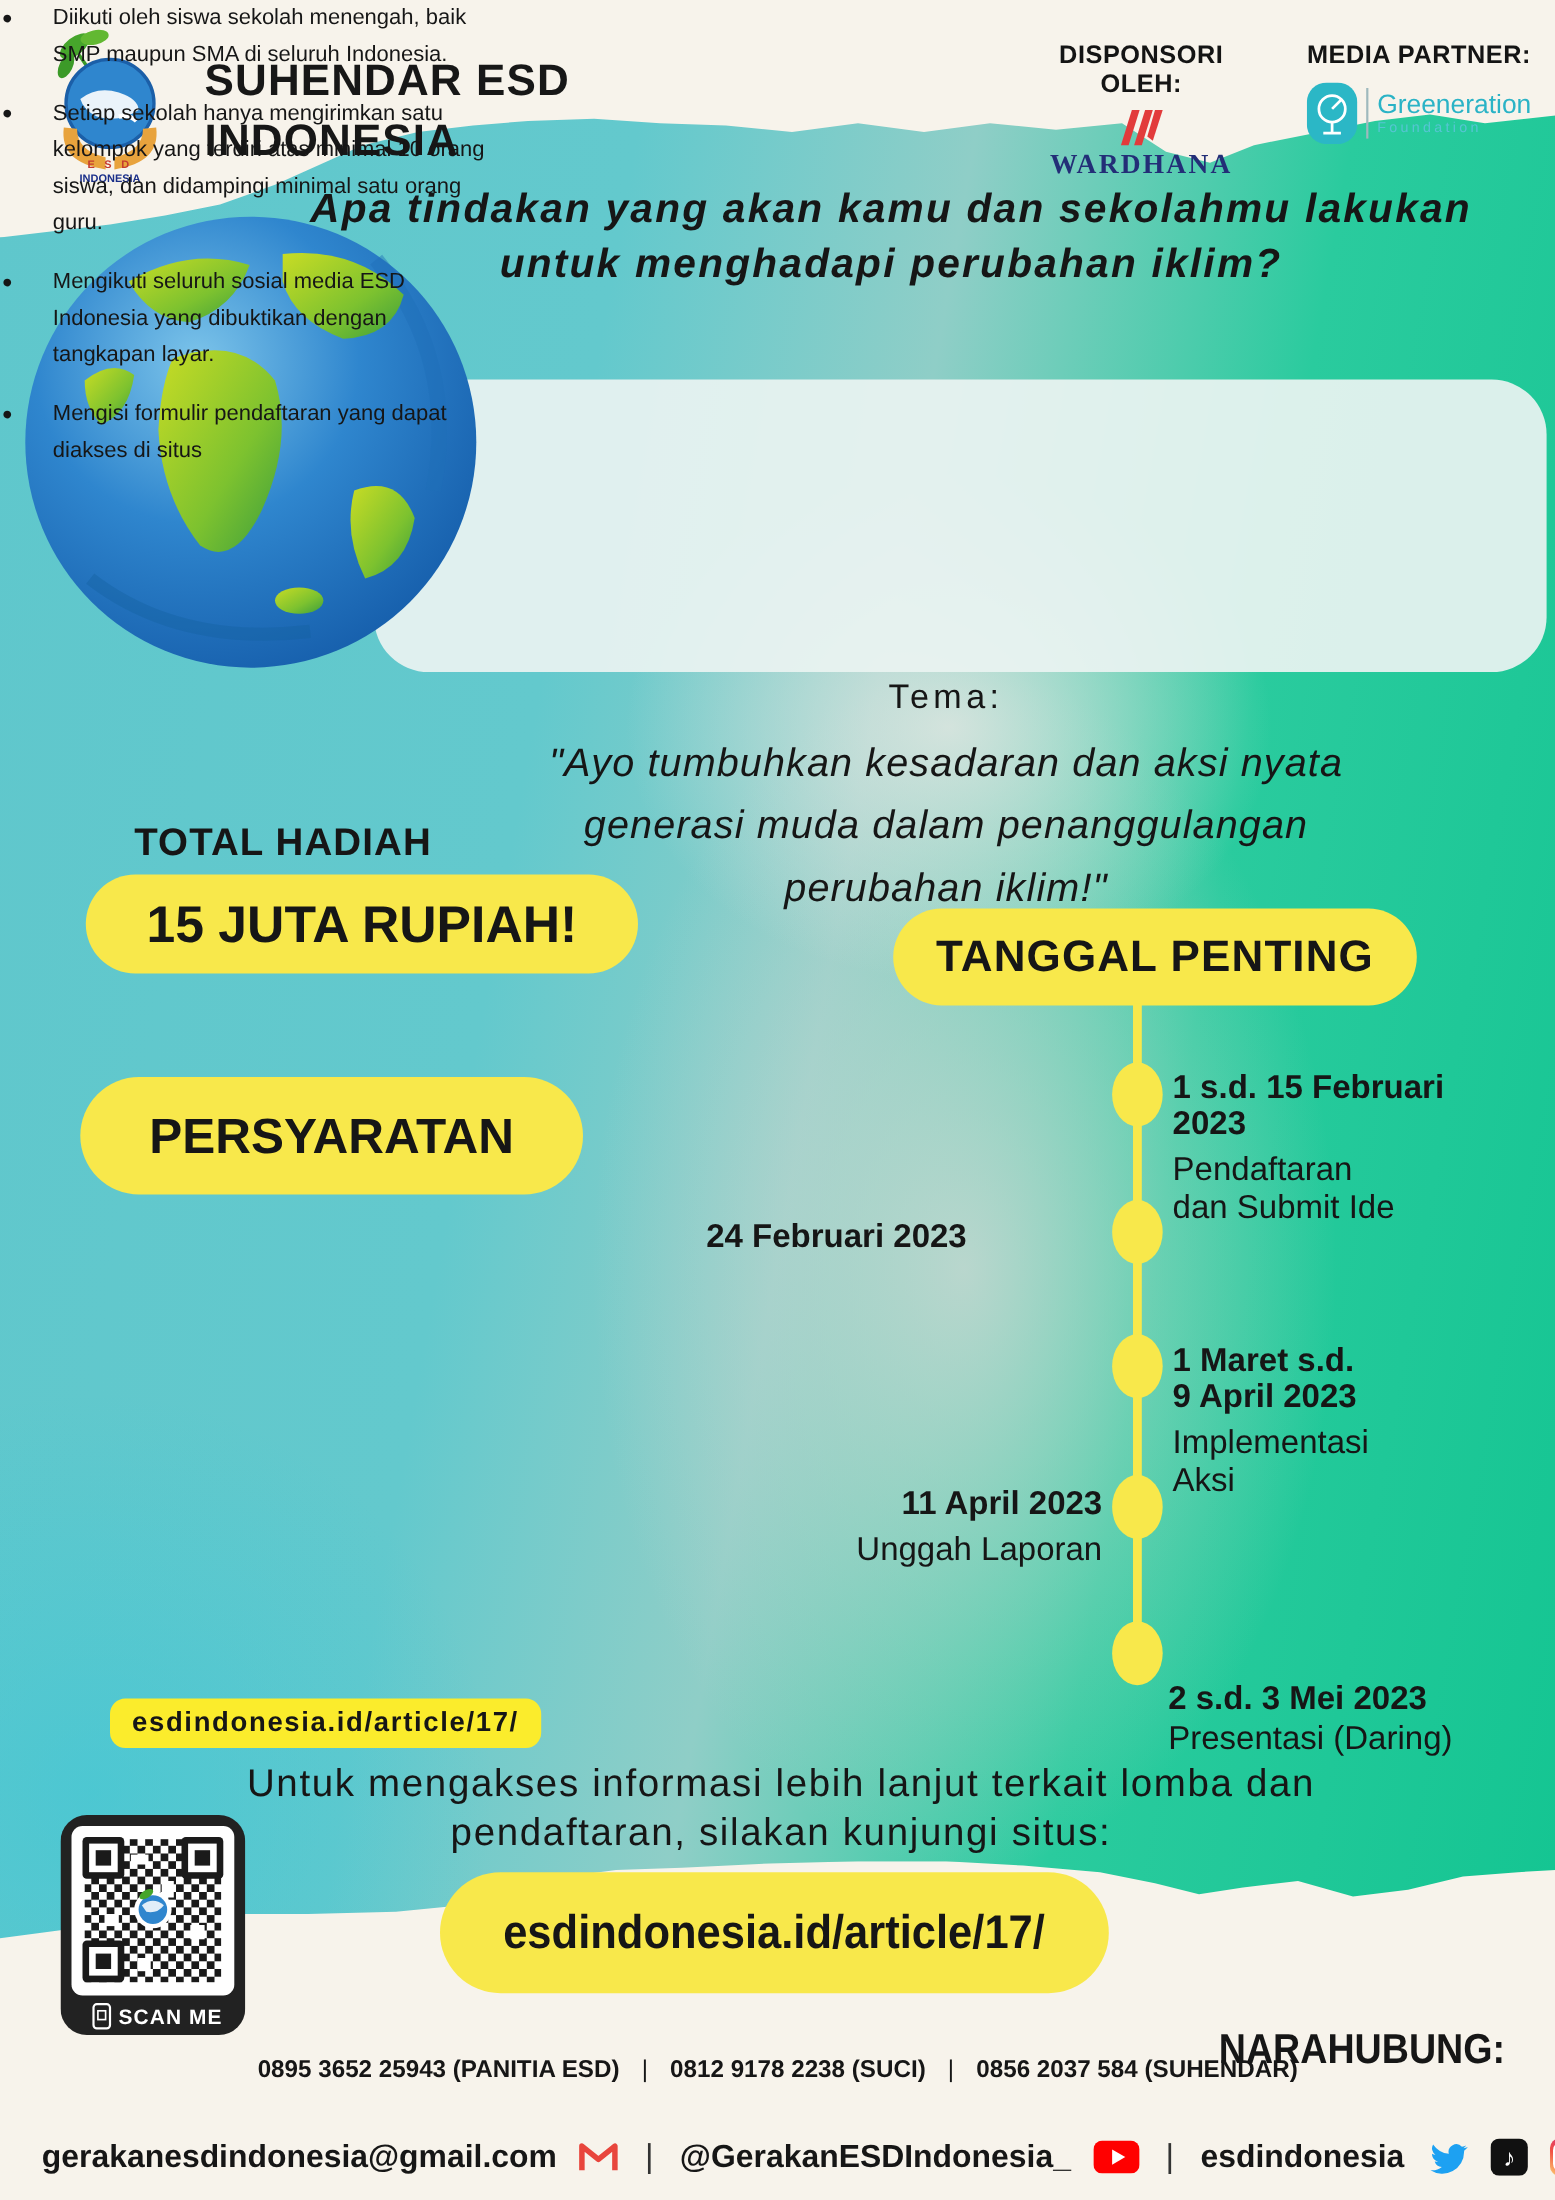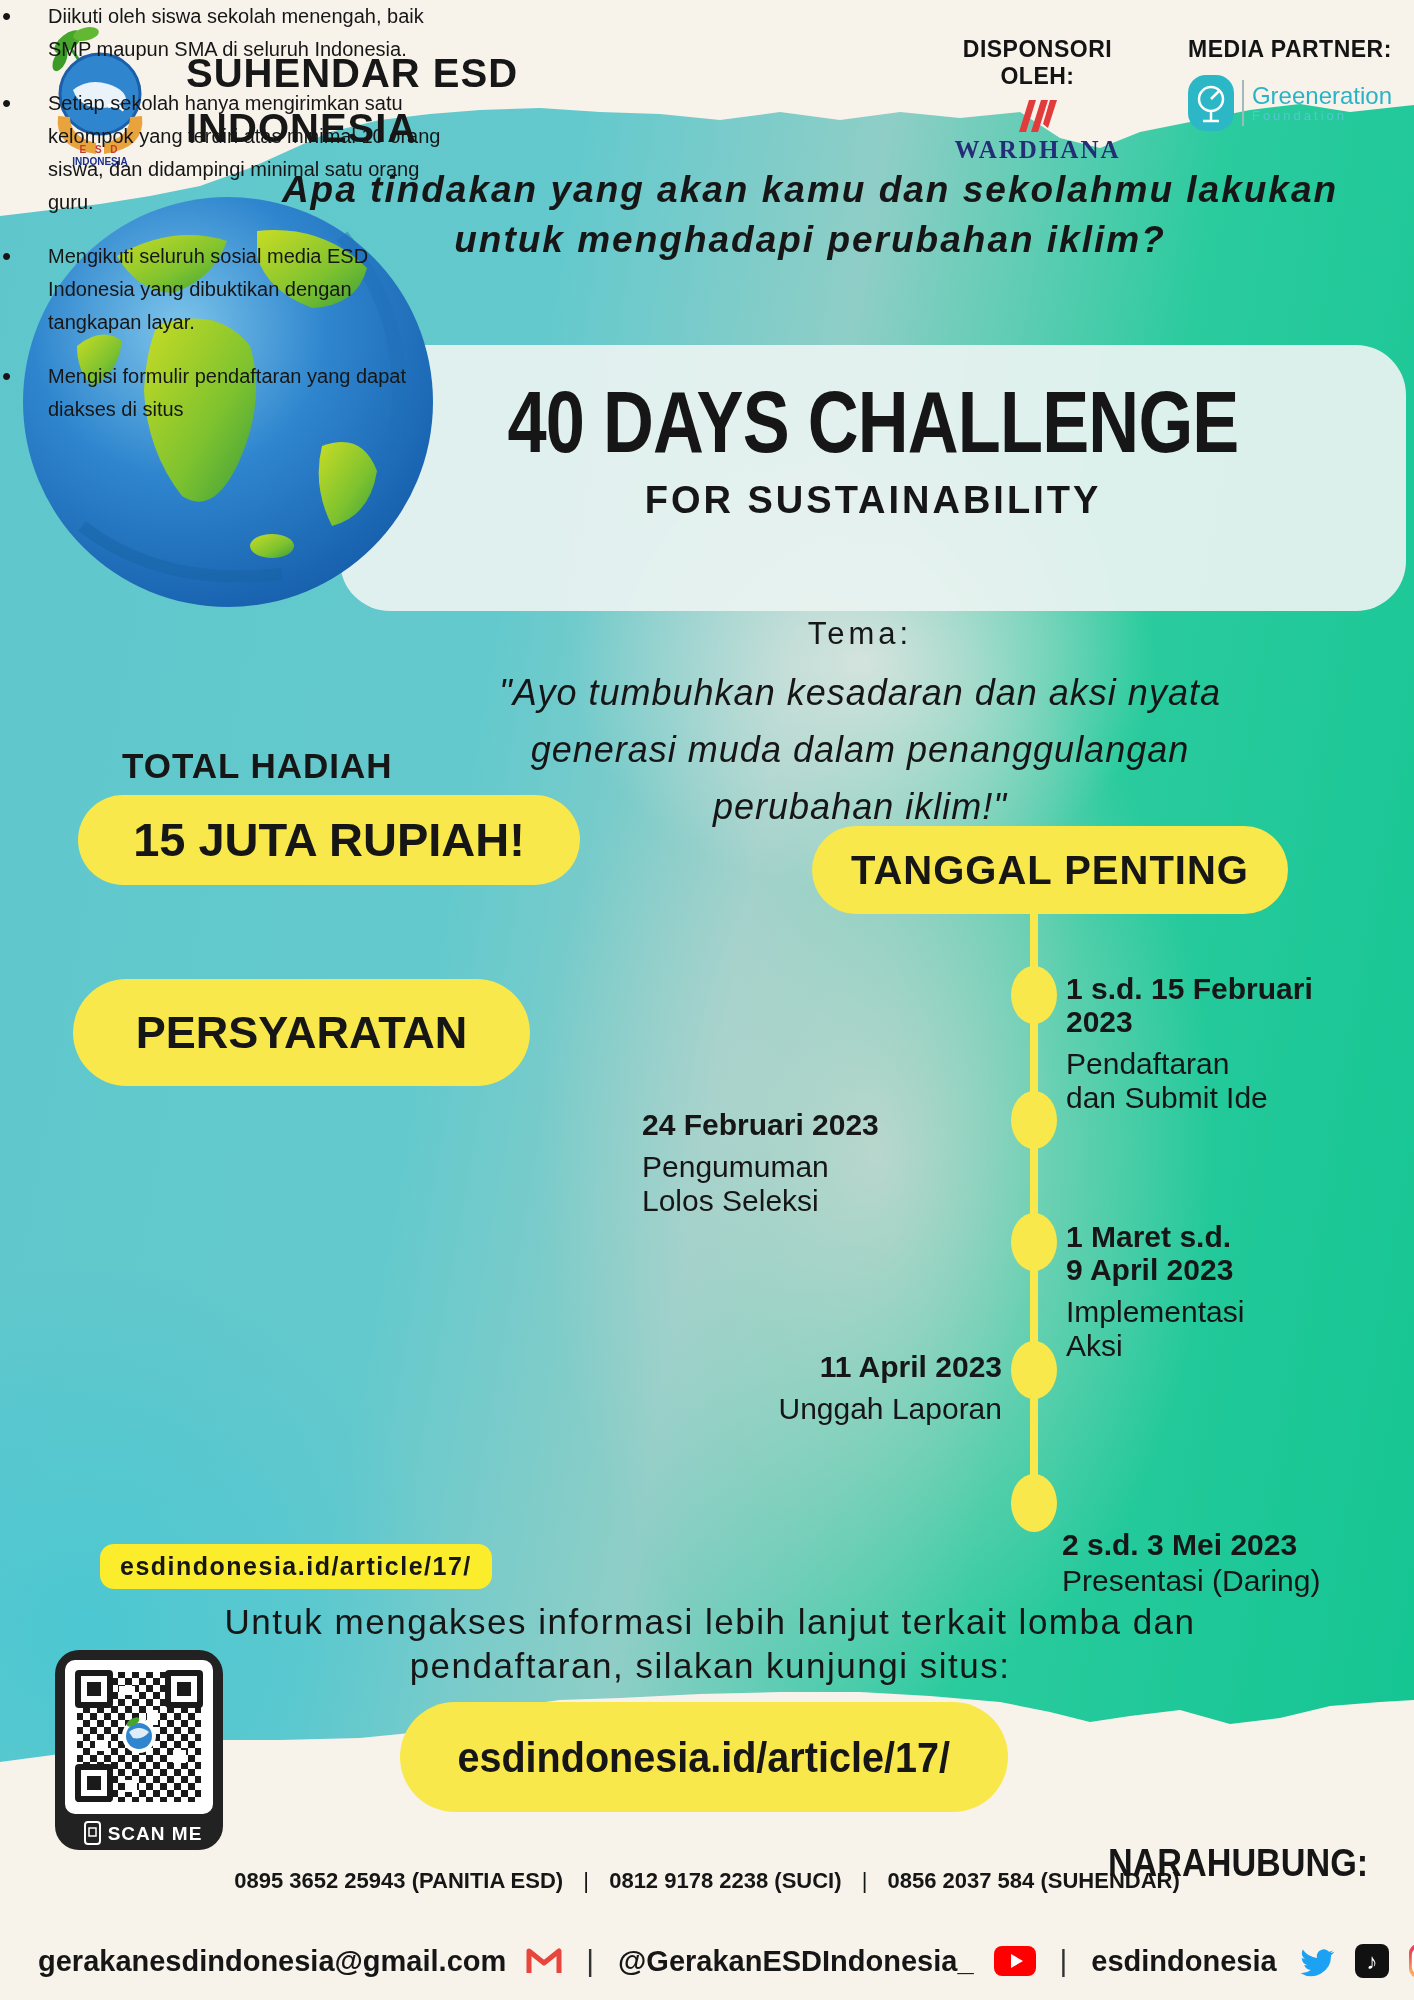--- a/index.html
+++ b/index.html
@@ -183,24 +183,20 @@
           <div class="gf-sub">Foundation</div>
         </div>
       </div>
     </div>
 
     <div class="quote-wrap">
       <div>Apa tindakan yang akan kamu dan sekolahmu lakukan</div>
       <div><span>untuk menghadapi </span><b>perubahan iklim?</b></div>
     </div>
 
-    <div class="band-inner">
-      <div class="title-main">40 DAYS CHALLENGE</div>
-      <div class="title-sub">FOR SUSTAINABILITY</div>
-    </div>
 
     <div class="tema">
       <div class="tema-label">Tema:</div>
       <div class="tema-quote">
         <div>"Ayo tumbuhkan kesadaran dan aksi nyata</div>
         <div>generasi muda dalam penanggulangan</div>
         <div>perubahan iklim!"</div>
       </div>
     </div>
 
@@ -246,24 +242,20 @@
         </div>
       <div class="tl-desc">
           <div>Pendaftaran</div>
           <div>dan Submit Ide</div>
         </div>
     </div>
     <div class="tl-entry e2">
       <div class="tl-date">
           <div>24 Februari 2023</div>
         </div>
-      <div class="tl-desc">
-          <div>Pengumuman</div>
-          <div>Lolos Seleksi</div>
-        </div>
     </div>
     <div class="tl-entry e3">
       <div class="tl-date">
           <div>1 Maret s.d.</div>
           <div>9 April 2023</div>
         </div>
       <div class="tl-desc">
           <div>Implementasi</div>
           <div>Aksi</div>
         </div>

